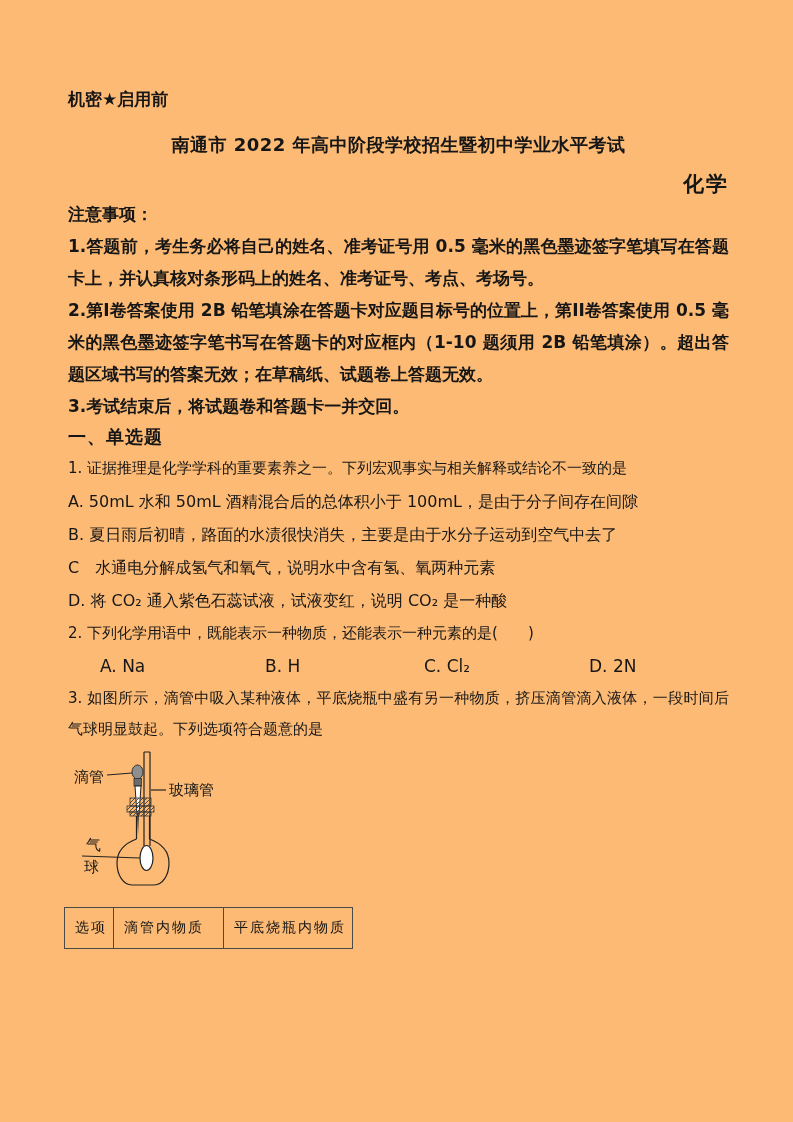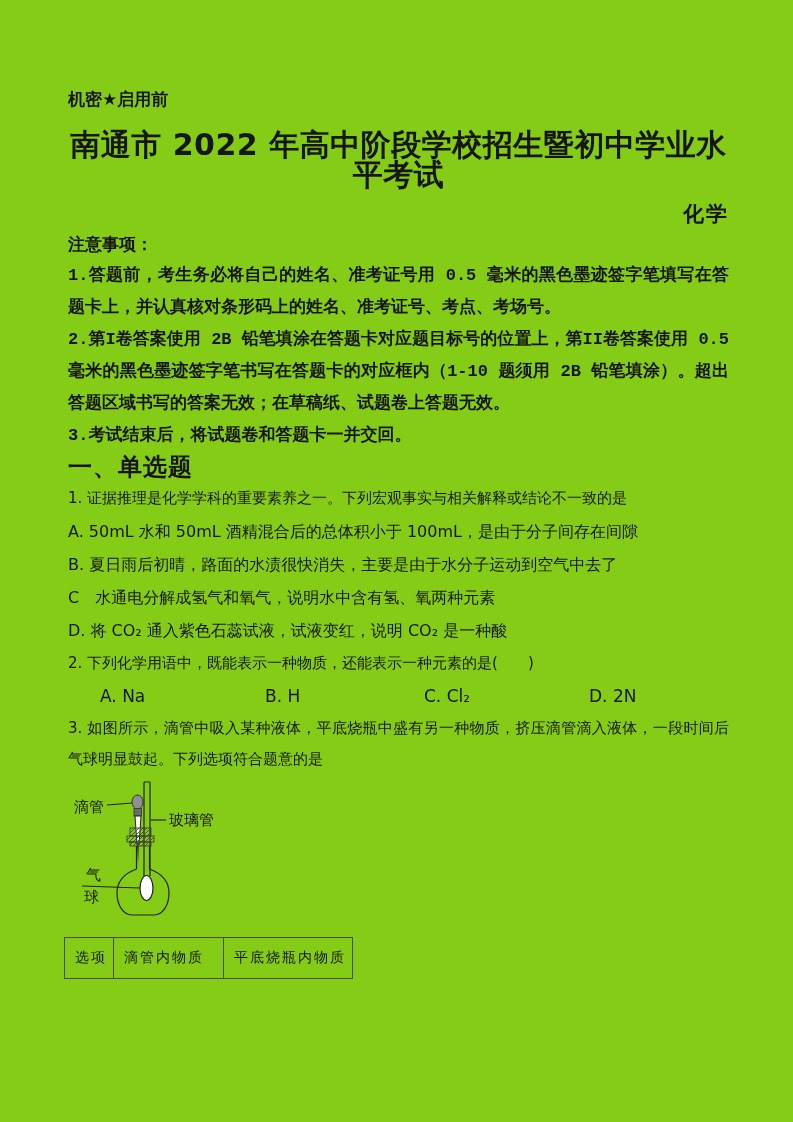--- a/index.html
+++ b/index.html
@@ -6,32 +6,32 @@
   html, body { background: #ffffff; }
   body {
     font-family: "DejaVu Sans", "Liberation Sans", sans-serif;
     color: #161616;
     -webkit-font-smoothing: antialiased;
   }
   .page {
     position: relative;
     width: 793px;
     height: 1122px;
-    background: #84cc16;
+    background: #fdba74;
     overflow: hidden;
     padding: 88px 64px 0 68px;
   }
   .classification {
     font-size: 17px;
     font-weight: 700;
     line-height: 22px;
   }
   .title {
     margin-top: 20px;
-    font-size: 30px;
+    font-size: 18px;
     font-weight: 700;
     line-height: 30px;
     text-align: center;
     letter-spacing: 0.5px;
   }
   .subject {
     margin-top: 10px;
     font-size: 21px;
     font-weight: 700;
     line-height: 28px;
@@ -48,24 +48,23 @@
   .notice-heading {
     font-size: 17px;
     font-weight: 700;
     line-height: 32px;
   }
   .notice {
     font-size: 17px;
     font-weight: 700;
     line-height: 32px;
     text-align: justify;
-    font-family: Liberation Mono, monospace;
   }
   .section-heading {
-    font-size: 24px;
+    font-size: 18px;
     font-weight: 700;
     line-height: 30px;
     letter-spacing: 1px;
   }
   .stem {
     font-size: 15px;
     font-weight: 400;
     line-height: 33px;
     text-align: justify;
   }

